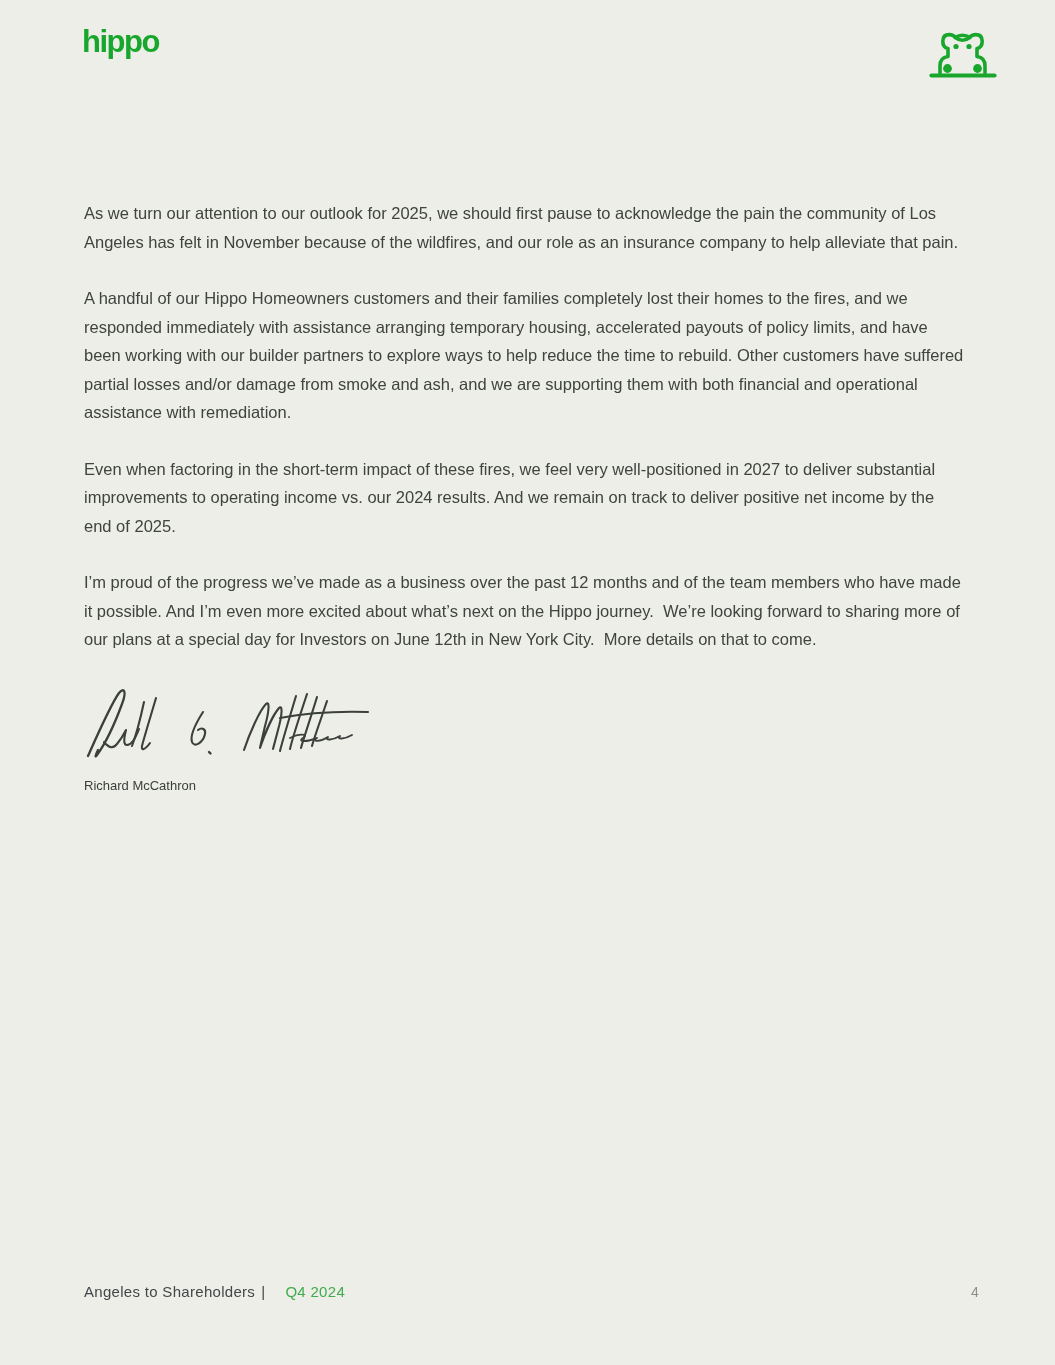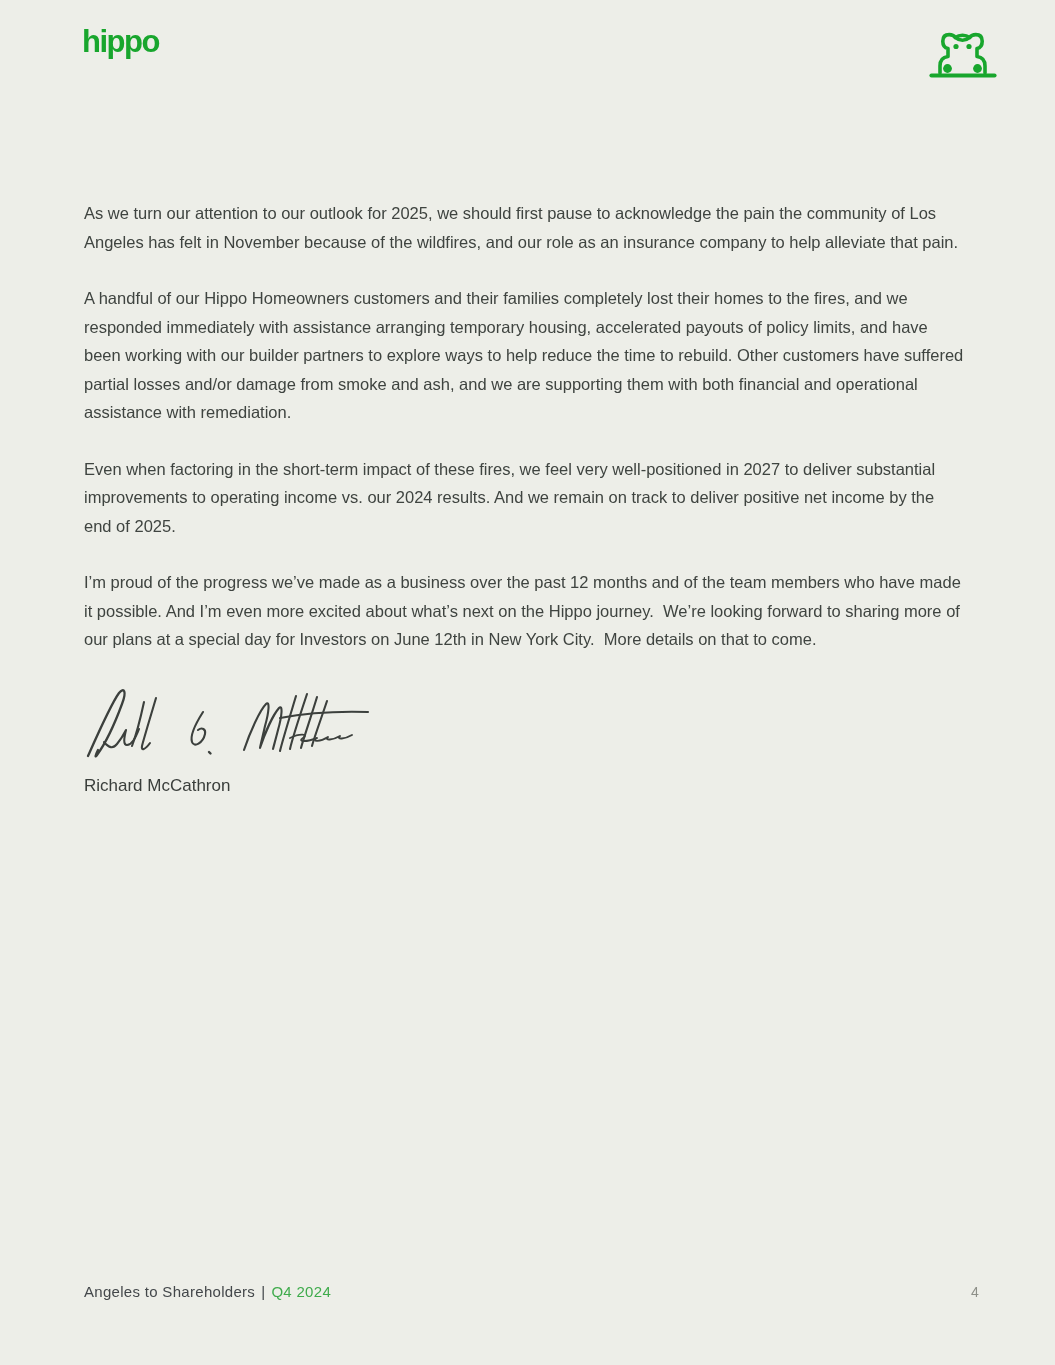--- a/index.html
+++ b/index.html
@@ -44,38 +44,38 @@
     margin: 0 0 28px 0;
     white-space: pre-wrap;
   }
   .signature-svg {
     display: block;
     margin: 16px 0 6px 0;
   }
   .signer-name, .signer-title {
     margin: 0 !important;
     line-height: 28px !important;
-    font-size: 17px;
+    font-size: 13px;
     color: #3a3e3b;
   }
   .footer {
     position: absolute;
     left: 84px;
     right: 76px;
     top: 1283px;
     display: flex;
     justify-content: space-between;
     align-items: baseline;
     font-size: 15px;
     letter-spacing: 0.3px;
     color: #43474a;
   }
   .footer .edition {
     color: #3fab4c;
-    margin-left: 6px;
+    margin-left: 20px;
   }
   .footer .separator {
     margin-left: 6px;
   }
   .page-number {
     font-size: 14px;
     color: #8d8f88;
   }
   svg .stroke-green {
     stroke: var(--brand-green, #18a62d);

